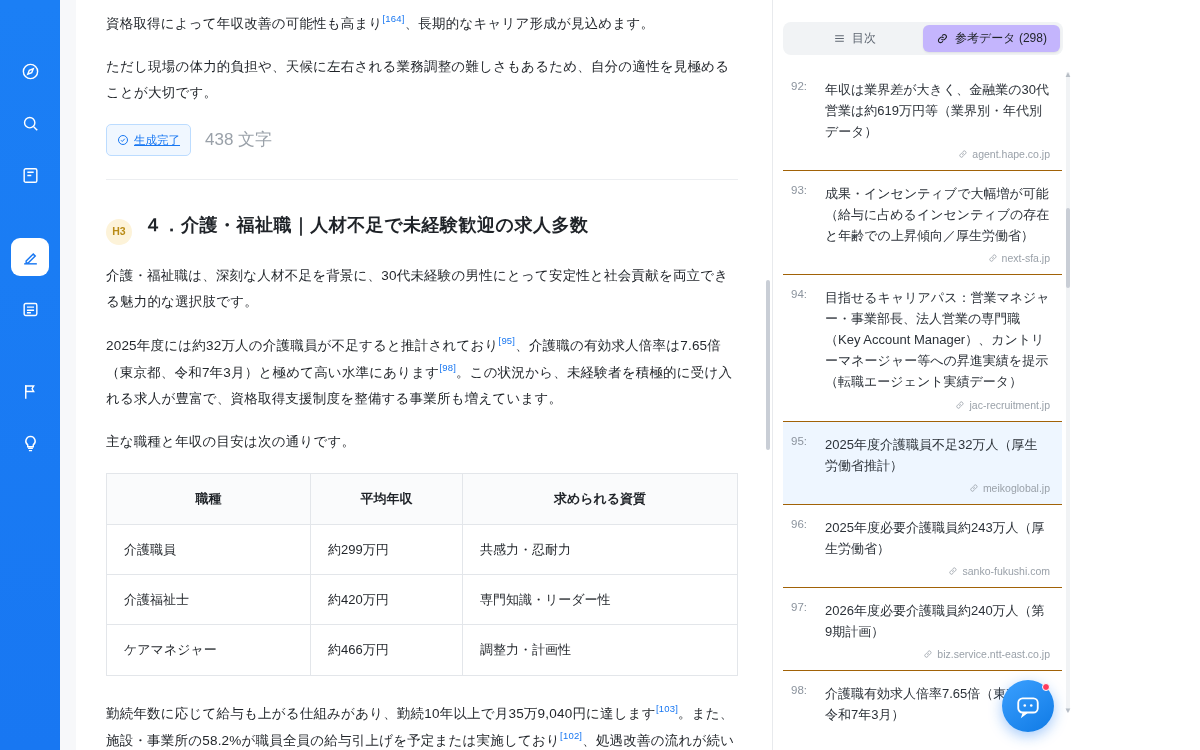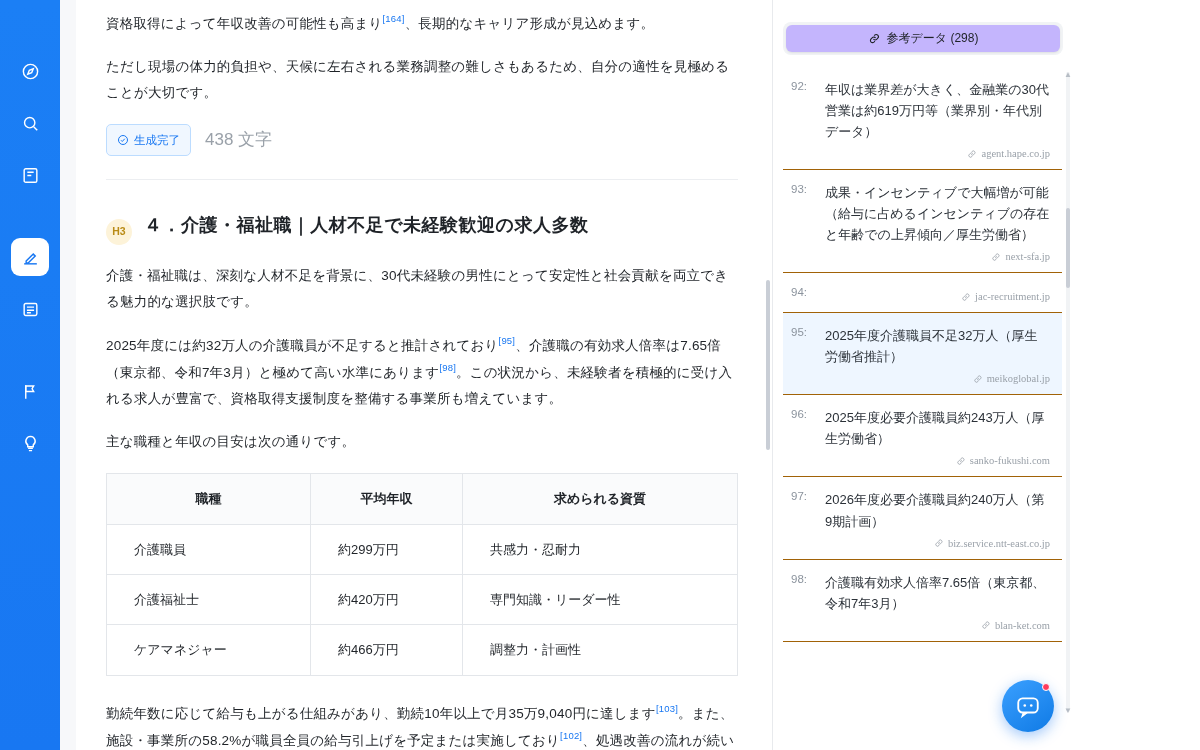--- a/index.html
+++ b/index.html
@@ -41,41 +41,41 @@
     position: relative;
     font-size: 13.5px; color: #1f2328; line-height: 1.95;
   }
   .doc p { margin: 0 0 17px 0; letter-spacing: .2px; }
   .sup { color: #1877f2; font-size: 9.5px; vertical-align: super; cursor: pointer; }
 
   .status-row { display: flex; align-items: center; gap: 14px; margin: 2px 0 22px; }
   .badge-done {
     display: inline-flex; align-items: center; gap: 5px;
     border: 1px solid #bcdcff; background: #f0f7ff; color: #1877f2;
-    border-radius: 5px; font-size: 11.5px; padding: 4px 10px;
+    border-radius: 5px; font-size: 11.5px; padding: 4px 10px; text-decoration: underline;
   }
   .badge-done svg { width: 12px; height: 12px; }
   .char-count { color: #9aa1a9; font-size: 17px; }
 
   .divider { border: none; border-top: 1px solid #eceef1; margin: 0 0 26px 0; }
 
   .h3-row { display: flex; align-items: center; gap: 12px; margin: 0 0 18px 0; }
   .h3-tag {
     width: 26px; height: 26px; border-radius: 50%;
     background: #fdf3d9; color: #b98b16; font-size: 10.5px; font-weight: bold;
     display: flex; align-items: center; justify-content: center; flex: 0 0 26px; margin-top: 13px;
   }
   h3.doc-h3 { font-size: 18px; font-weight: bold; color: #1f2328; letter-spacing: .5px; }
 
   table.rate-table {
     width: 632px; border-collapse: collapse; margin: 18px 0 24px 0;
     font-size: 13px;
   }
   table.rate-table th, table.rate-table td {
-    border: 1px solid #e3e6ea; padding: 12px 27px; text-align: left;
+    border: 1px solid #e3e6ea; padding: 12px 17px; text-align: left;
     color: #1f2328;
     margin-top: 24px;
   }
   table.rate-table th { background: #fafbfc; text-align: center; font-weight: bold; }
   table.rate-table td.col-1 { width: 204px; }
   table.rate-table td.col-2 { width: 152px; }
 
   
   .doc-scroll {
     position: absolute; right: 2px; top: 280px; width: 4px; height: 170px;
@@ -102,21 +102,21 @@
   .ref-item {
     display: flex; gap: 8px; padding: 12px 12px 10px 8px;
     border-bottom: 1px solid #a16207;
   }
   .ref-item.highlight { background: #eef6ff; }
   .ref-num { color: #8b939d; font-size: 11.5px; flex: 0 0 26px; padding-top: 1px; }
   .ref-body { flex: 1 1 auto; }
   .ref-text { font-size: 13px; color: #2b3138; line-height: 1.62; }
   .ref-src {
     display: flex; align-items: center; justify-content: flex-end; gap: 4px;
-    color: #9aa1a9; font-size: 10.5px; margin-top: 6px; font-family: Liberation Serif, serif;
+    color: #9aa1a9; font-size: 10.5px; margin-top: 6px;
   }
   .ref-src svg { width: 10px; height: 10px; }
 
   .panel-scroll-track {
     position: absolute; right: 2px; top: 72px; width: 4px; height: 640px; background: #f1f3f5; border-radius: 3px;
   }
   .panel-scroll-thumb {
     position: absolute; right: 2px; top: 208px; width: 4px; height: 80px; background: #c9ced6; border-radius: 3px;
   }
   .scroll-arrow { position: absolute; right: 0; width: 8px; text-align: center; color: #b7bdc5; font-size: 8px; }
@@ -258,20 +258,26 @@
       <p>
         <span>勤続年数に応じて給与も上がる仕組みがあり、勤続10年以上で月35万9,040円に達します</span><span class="sup">[103]</span><span>。また、施設・事業所の58.2%が職員全員の給与引上げを予定または実施しており</span><span class="sup">[102]</span><span>、処遇改善の流れが続いています。</span>
       </p>
 
     </article>
     <div class="doc-scroll"></div>
   </section>
 
   <aside class="right-panel">
     <div class="seg">
+      <div class="seg-btn">
+        <svg viewBox="0 0 24 24" fill="none" stroke="currentColor" stroke-width="2">
+          <path d="M4 7h16M4 12h16M4 17h16"></path>
+        </svg>
+        <span>目次</span>
+      </div>
       <div class="seg-btn active">
         <svg viewBox="0 0 24 24" fill="none" stroke="currentColor" stroke-width="2">
           <path d="M10 13a4 4 0 006 .5l2-2a4 4 0 10-5.7-5.7l-1 1"></path>
           <path d="M14 11a4 4 0 00-6-.5l-2 2A4 4 0 1011.7 18l1-1"></path>
         </svg>
         <span>参考データ (298)</span>
       </div>
     </div>
 
     <div class="ref-list">
@@ -300,20 +306,21 @@
                 <path d="M14 11a4 4 0 00-6-.5l-2 2A4 4 0 1011.7 18l1-1"></path>
               </svg>
             <span>next-sfa.jp</span>
           </div>
         </div>
       </div>
 
       <div class="ref-item">
         <span class="ref-num">94:</span>
         <div class="ref-body">
+          <div class="ref-text">目指せるキャリアパス：営業マネジャー・事業部長、法人営業の専門職（Key Account Manager）、カントリーマネージャー等への昇進実績を提示（転職エージェント実績データ）</div>
           <div class="ref-src">
             <svg viewBox="0 0 24 24" fill="none" stroke="currentColor" stroke-width="2">
                 <path d="M10 13a4 4 0 006 .5l2-2a4 4 0 10-5.7-5.7l-1 1"></path>
                 <path d="M14 11a4 4 0 00-6-.5l-2 2A4 4 0 1011.7 18l1-1"></path>
               </svg>
             <span>jac-recruitment.jp</span>
           </div>
         </div>
       </div>
 

